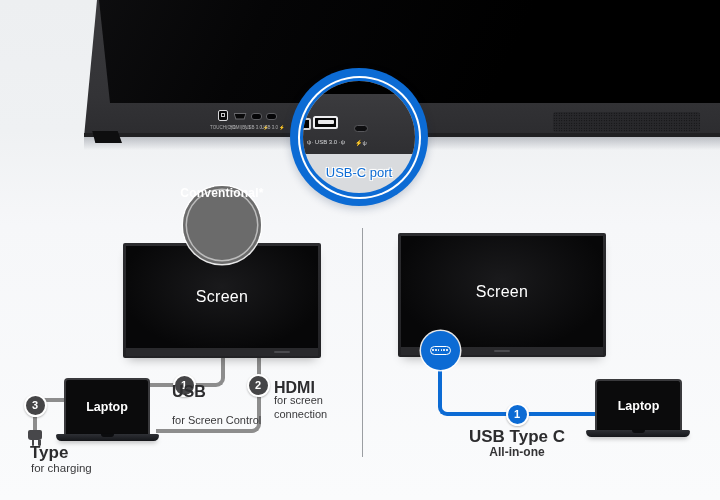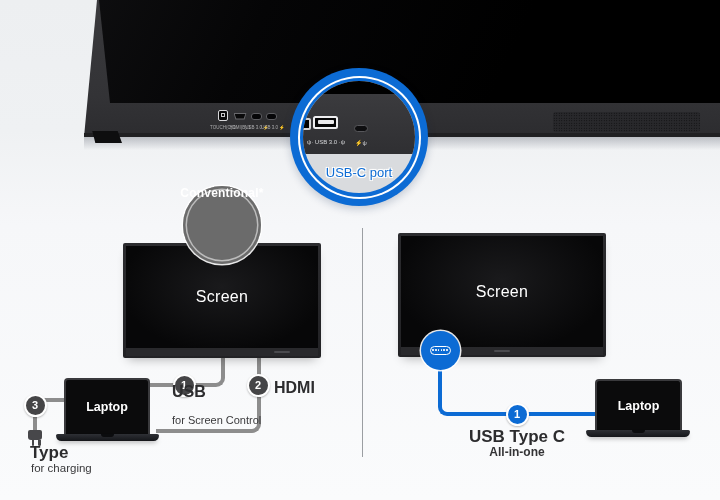--- a/index.html
+++ b/index.html
@@ -206,20 +206,21 @@
   <div class="abs num-badge" style="left:246.5px;top:373.5px;">
     <span>2</span>
   </div>
   <div class="abs num-badge" style="left:23.5px;top:393.5px;">
     <span>3</span>
   </div>
 
   <div class="abs c-title usb-title">USB</div>
   <div class="abs c-desc usb-desc">for Screen Control</div>
   <div class="abs c-title hdmi-title">HDMI</div>
+  <div class="abs c-desc hdmi-desc">for screen connection</div>
   <div class="abs c-title power-title">Type</div>
   <div class="abs c-desc power-desc">for charging</div>
 
   <div class="abs cableR"></div>
 
   <div class="abs screen scr-right">
     <div class="panel">
       <span>Screen</span>
     </div>
     <div class="bottom">

